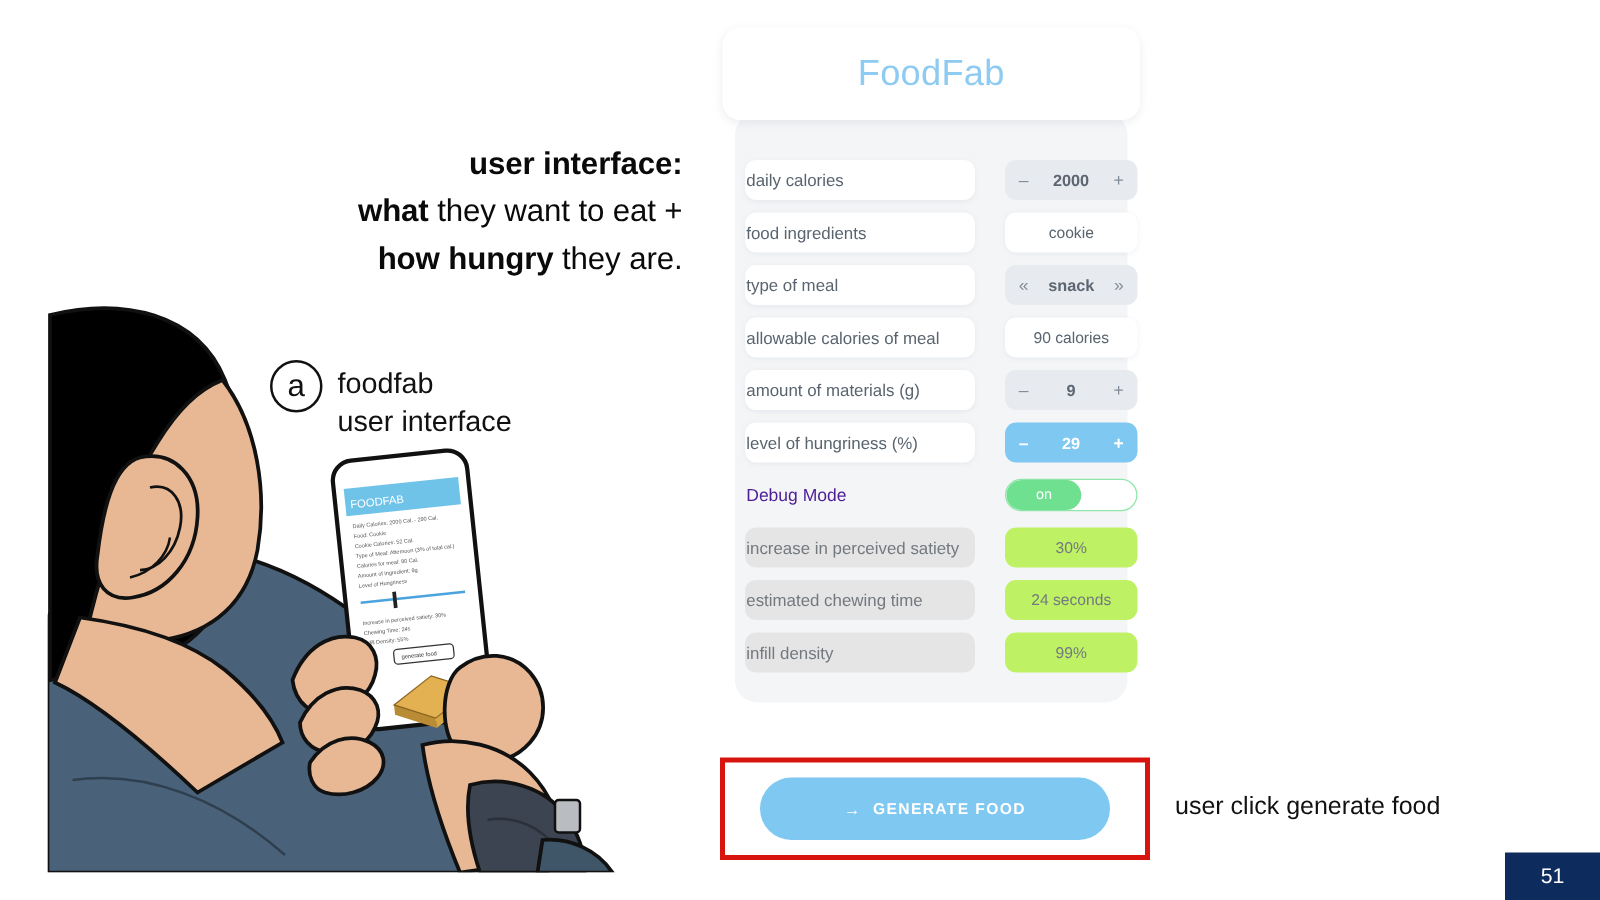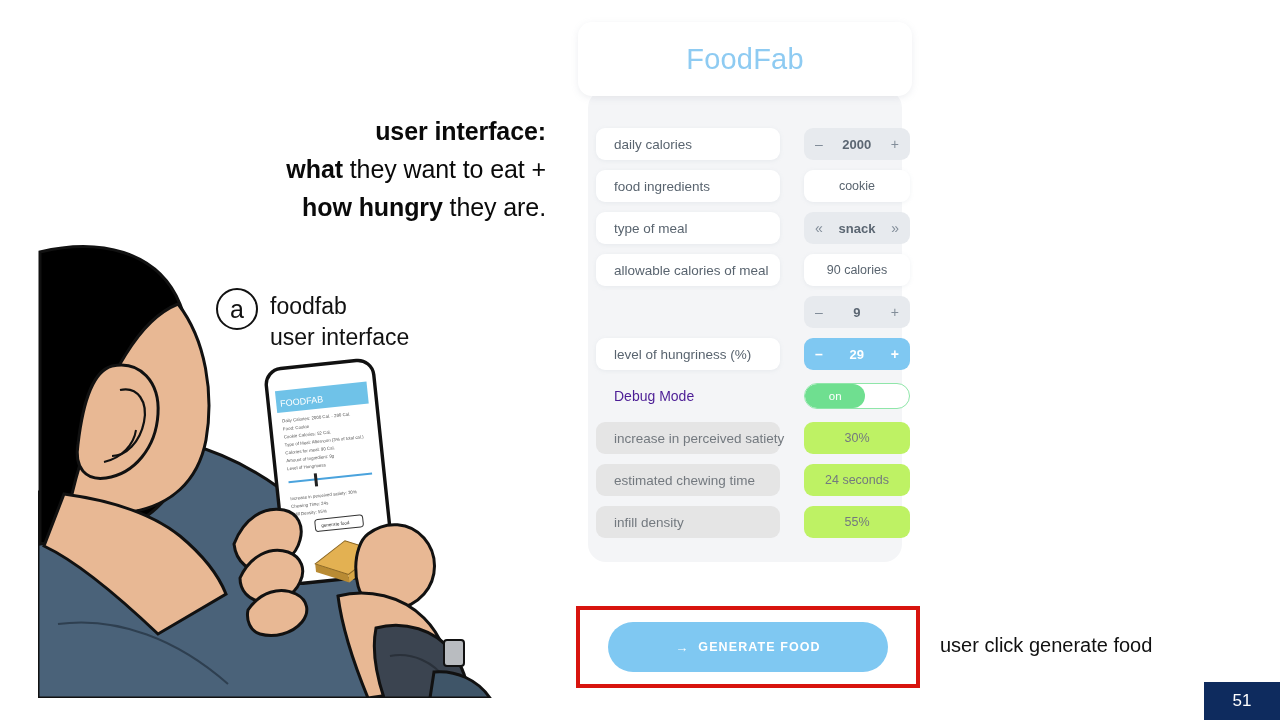--- a/index.html
+++ b/index.html
@@ -102,21 +102,21 @@
     margin-bottom: 10px;
     display: flex;
     align-items: center;
   }
   .row-label {
     width: 184px;
     height: 32px;
     background: #ffffff;
     border-radius: 9px;
     display: flex; align-items: center;
-    padding-left: 18px;
+    padding-left: 1px;
     box-sizing: border-box;
     font-size: 13.5px;
     color: #59646f;
     box-shadow: 0 1px 4px rgba(150,160,175,0.13);
     white-space: nowrap;
   }
   .row-label.plain {
     background: transparent;
     box-shadow: none;
     color: #4c1d95;
@@ -366,20 +366,21 @@
           </div>
         </div>
       </div>
 
       <div class="row">
         <div class="row-label">allowable calories of meal</div>
         <div class="row-ctrl white">90 calories</div>
       </div>
 
       <div class="row">
+        <div class="row-label">amount of materials (g)</div>
         <div class="row-ctrl grey">
           <div class="stepper">
             <span class="sym">–</span>
             <span class="val">9</span>
             <span class="sym">+</span>
           </div>
         </div>
       </div>
 
       <div class="row">
@@ -405,21 +406,21 @@
         <div class="row-ctrl dim">30%</div>
       </div>
 
       <div class="row">
         <div class="row-label dim">estimated chewing time</div>
         <div class="row-ctrl dim">24 seconds</div>
       </div>
 
       <div class="row">
         <div class="row-label dim">infill density</div>
-        <div class="row-ctrl dim">55%</div>
+        <div class="row-ctrl dim">99%</div>
       </div>
 
     </div>
   </div>
 
   <div id="generate-wrap">
     <button id="generate-btn">
       <span class="arrow">→</span>
       <span>GENERATE FOOD</span>
     </button>

